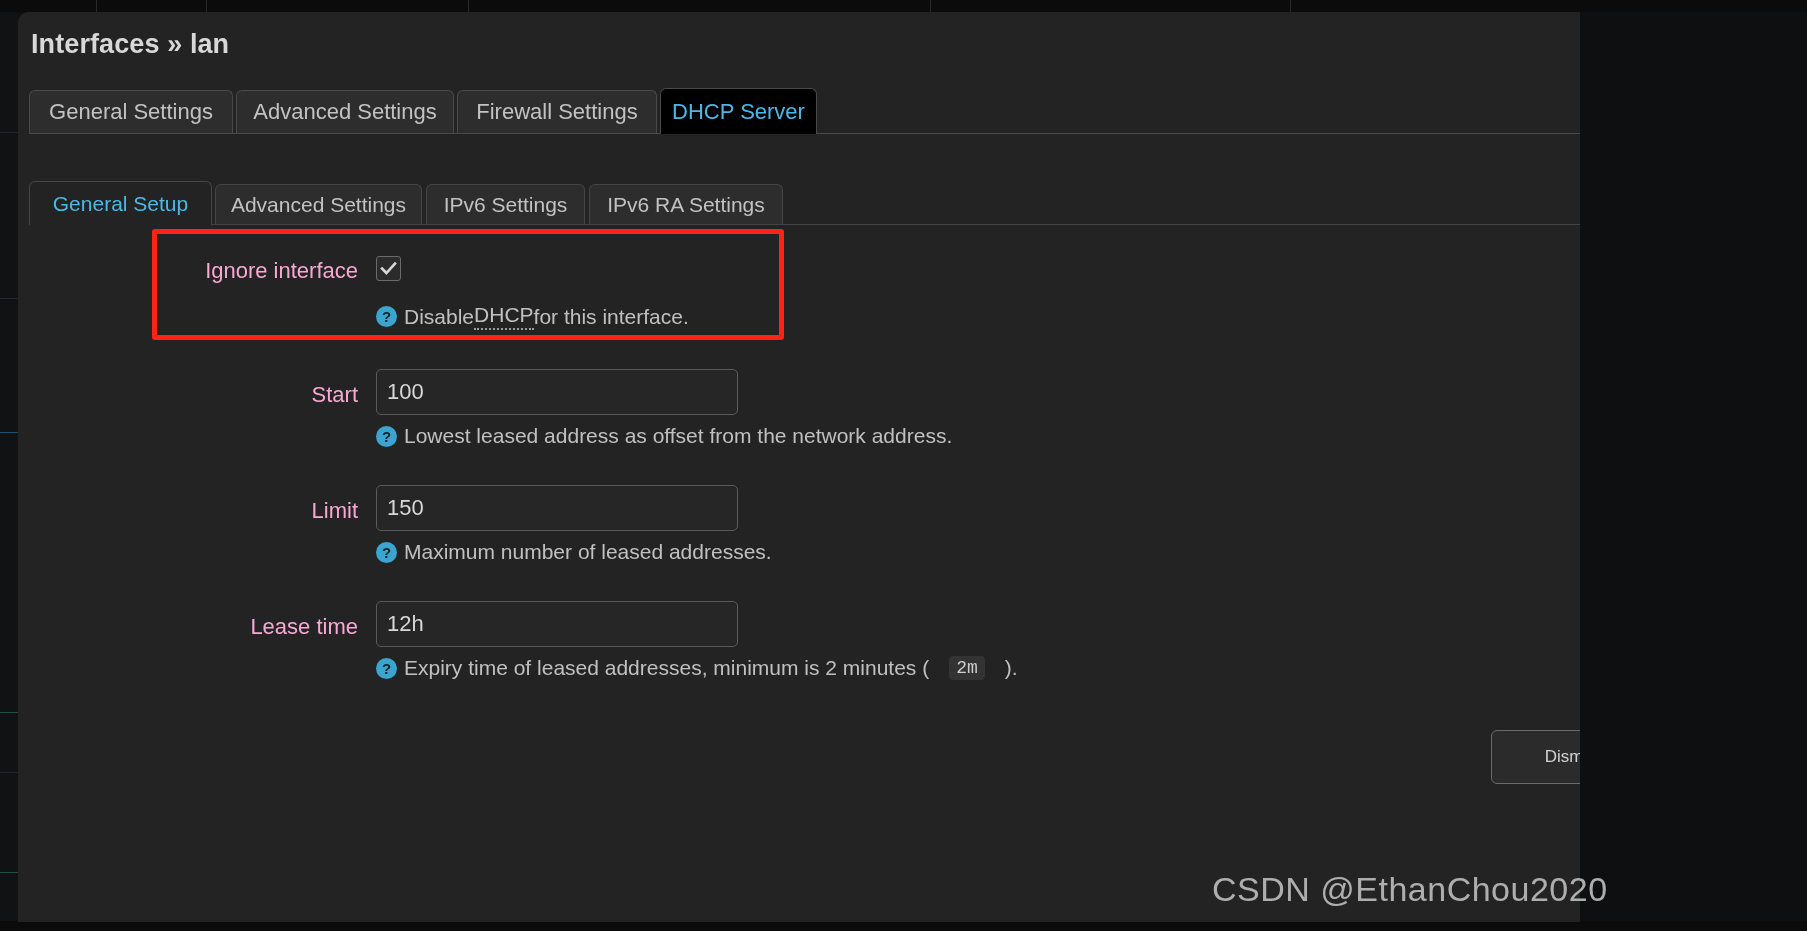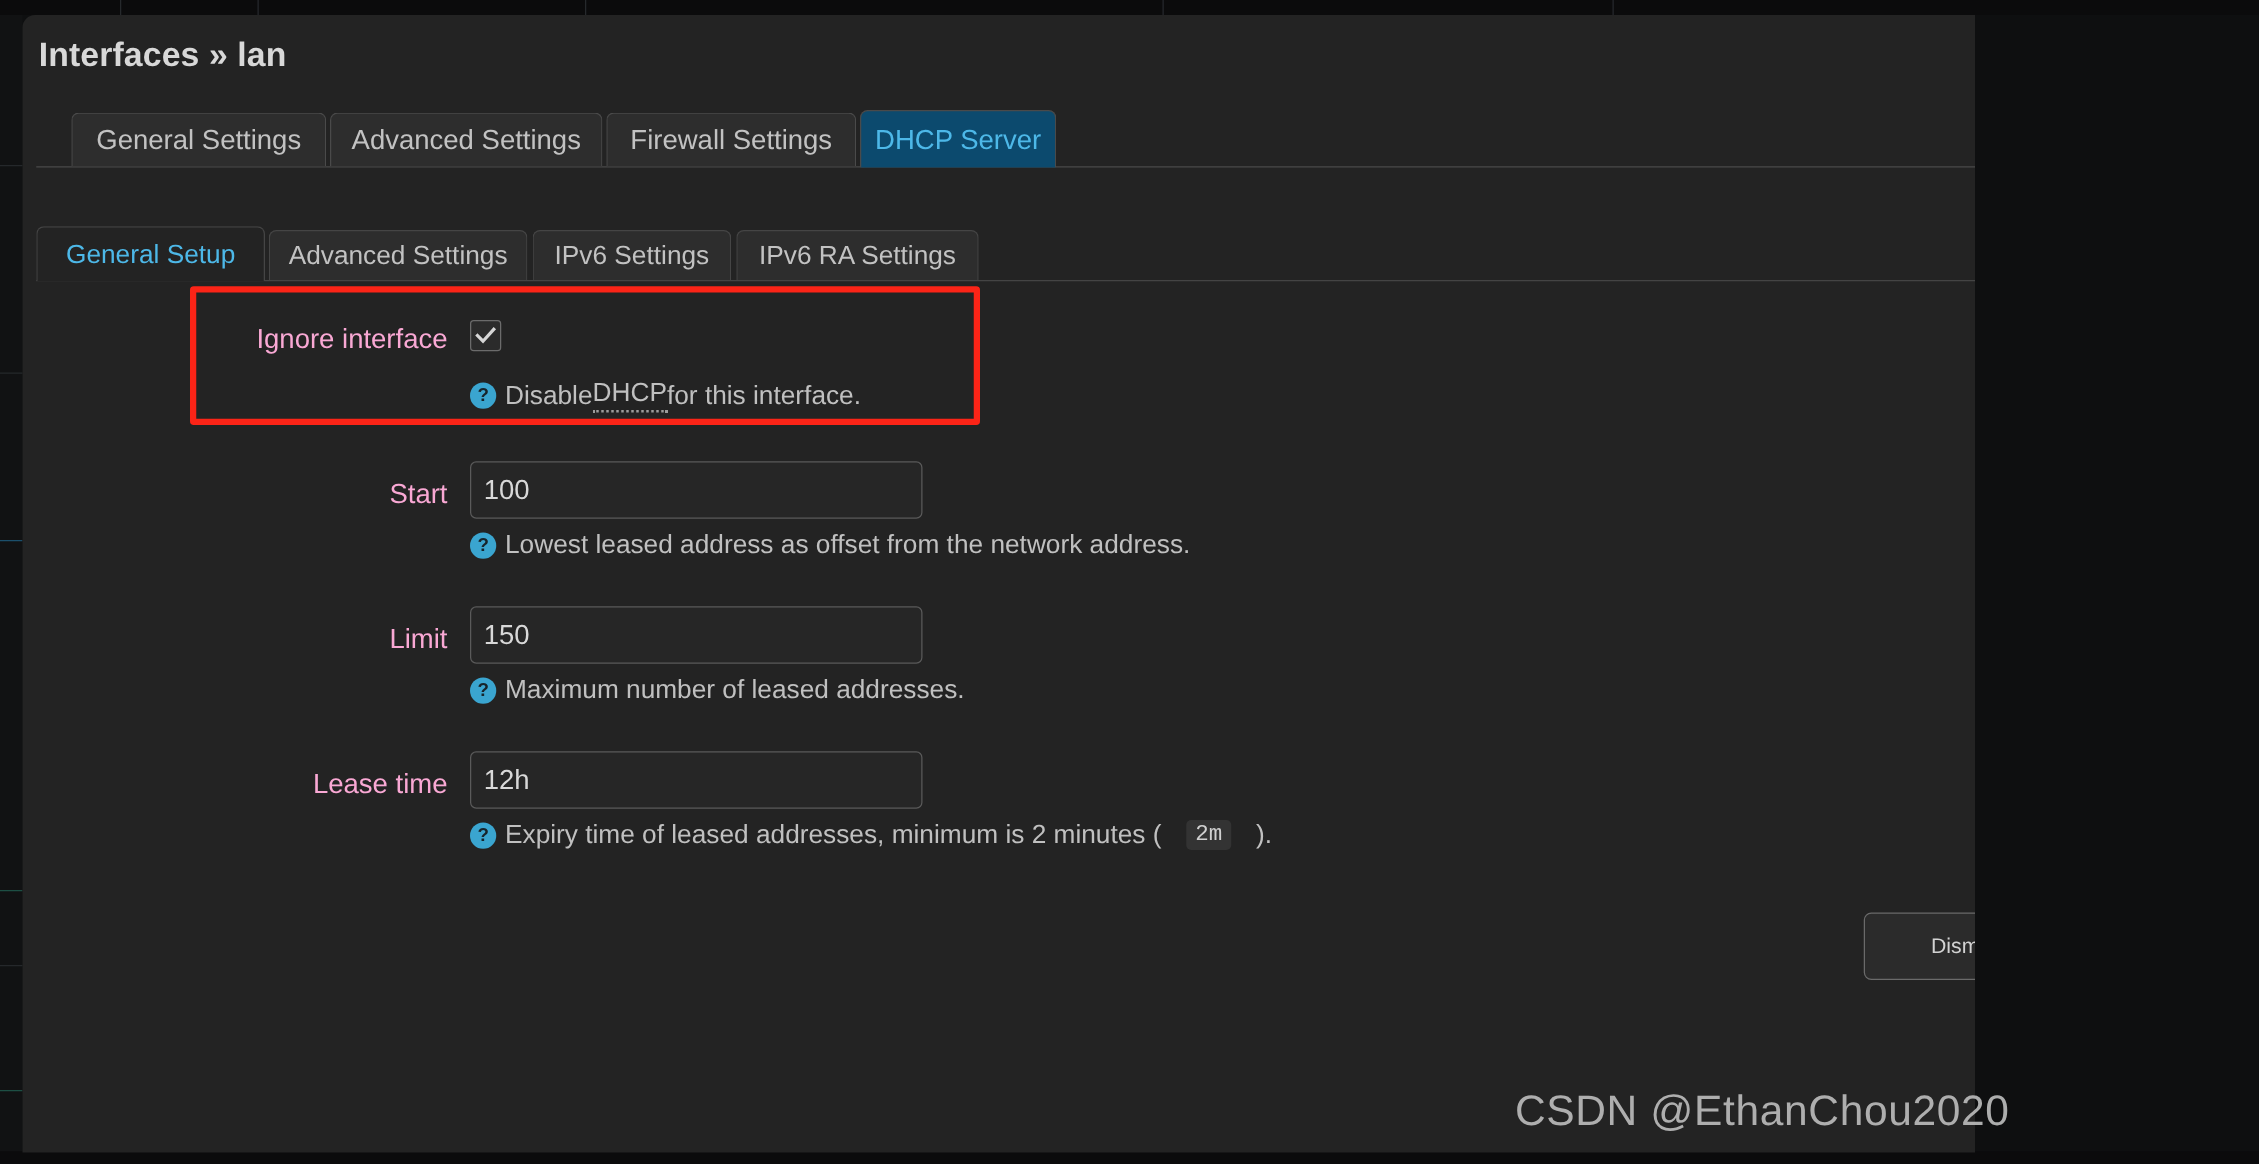--- a/index.html
+++ b/index.html
@@ -78,24 +78,23 @@
     display: flex; align-items: center; justify-content: center;
     font-size: 22px;
     color: #c2c2c2;
     background: #2d2d2d;
     border: 1px solid #4a4a4a;
     border-bottom: none;
     border-top-left-radius: 6px;
     border-top-right-radius: 6px;
     white-space: nowrap;
     cursor: pointer;
-    margin-left: 28px;
   }
   .otab.active {
-    background: #0c4a6e;
+    background: #000000;
     color: #4db8e8;
     height: 46px;
     bottom: 0px;
     z-index: 3;
   }
 
   
   #inner-tabs {
     position: absolute;
     left: 11px; top: 157px;

